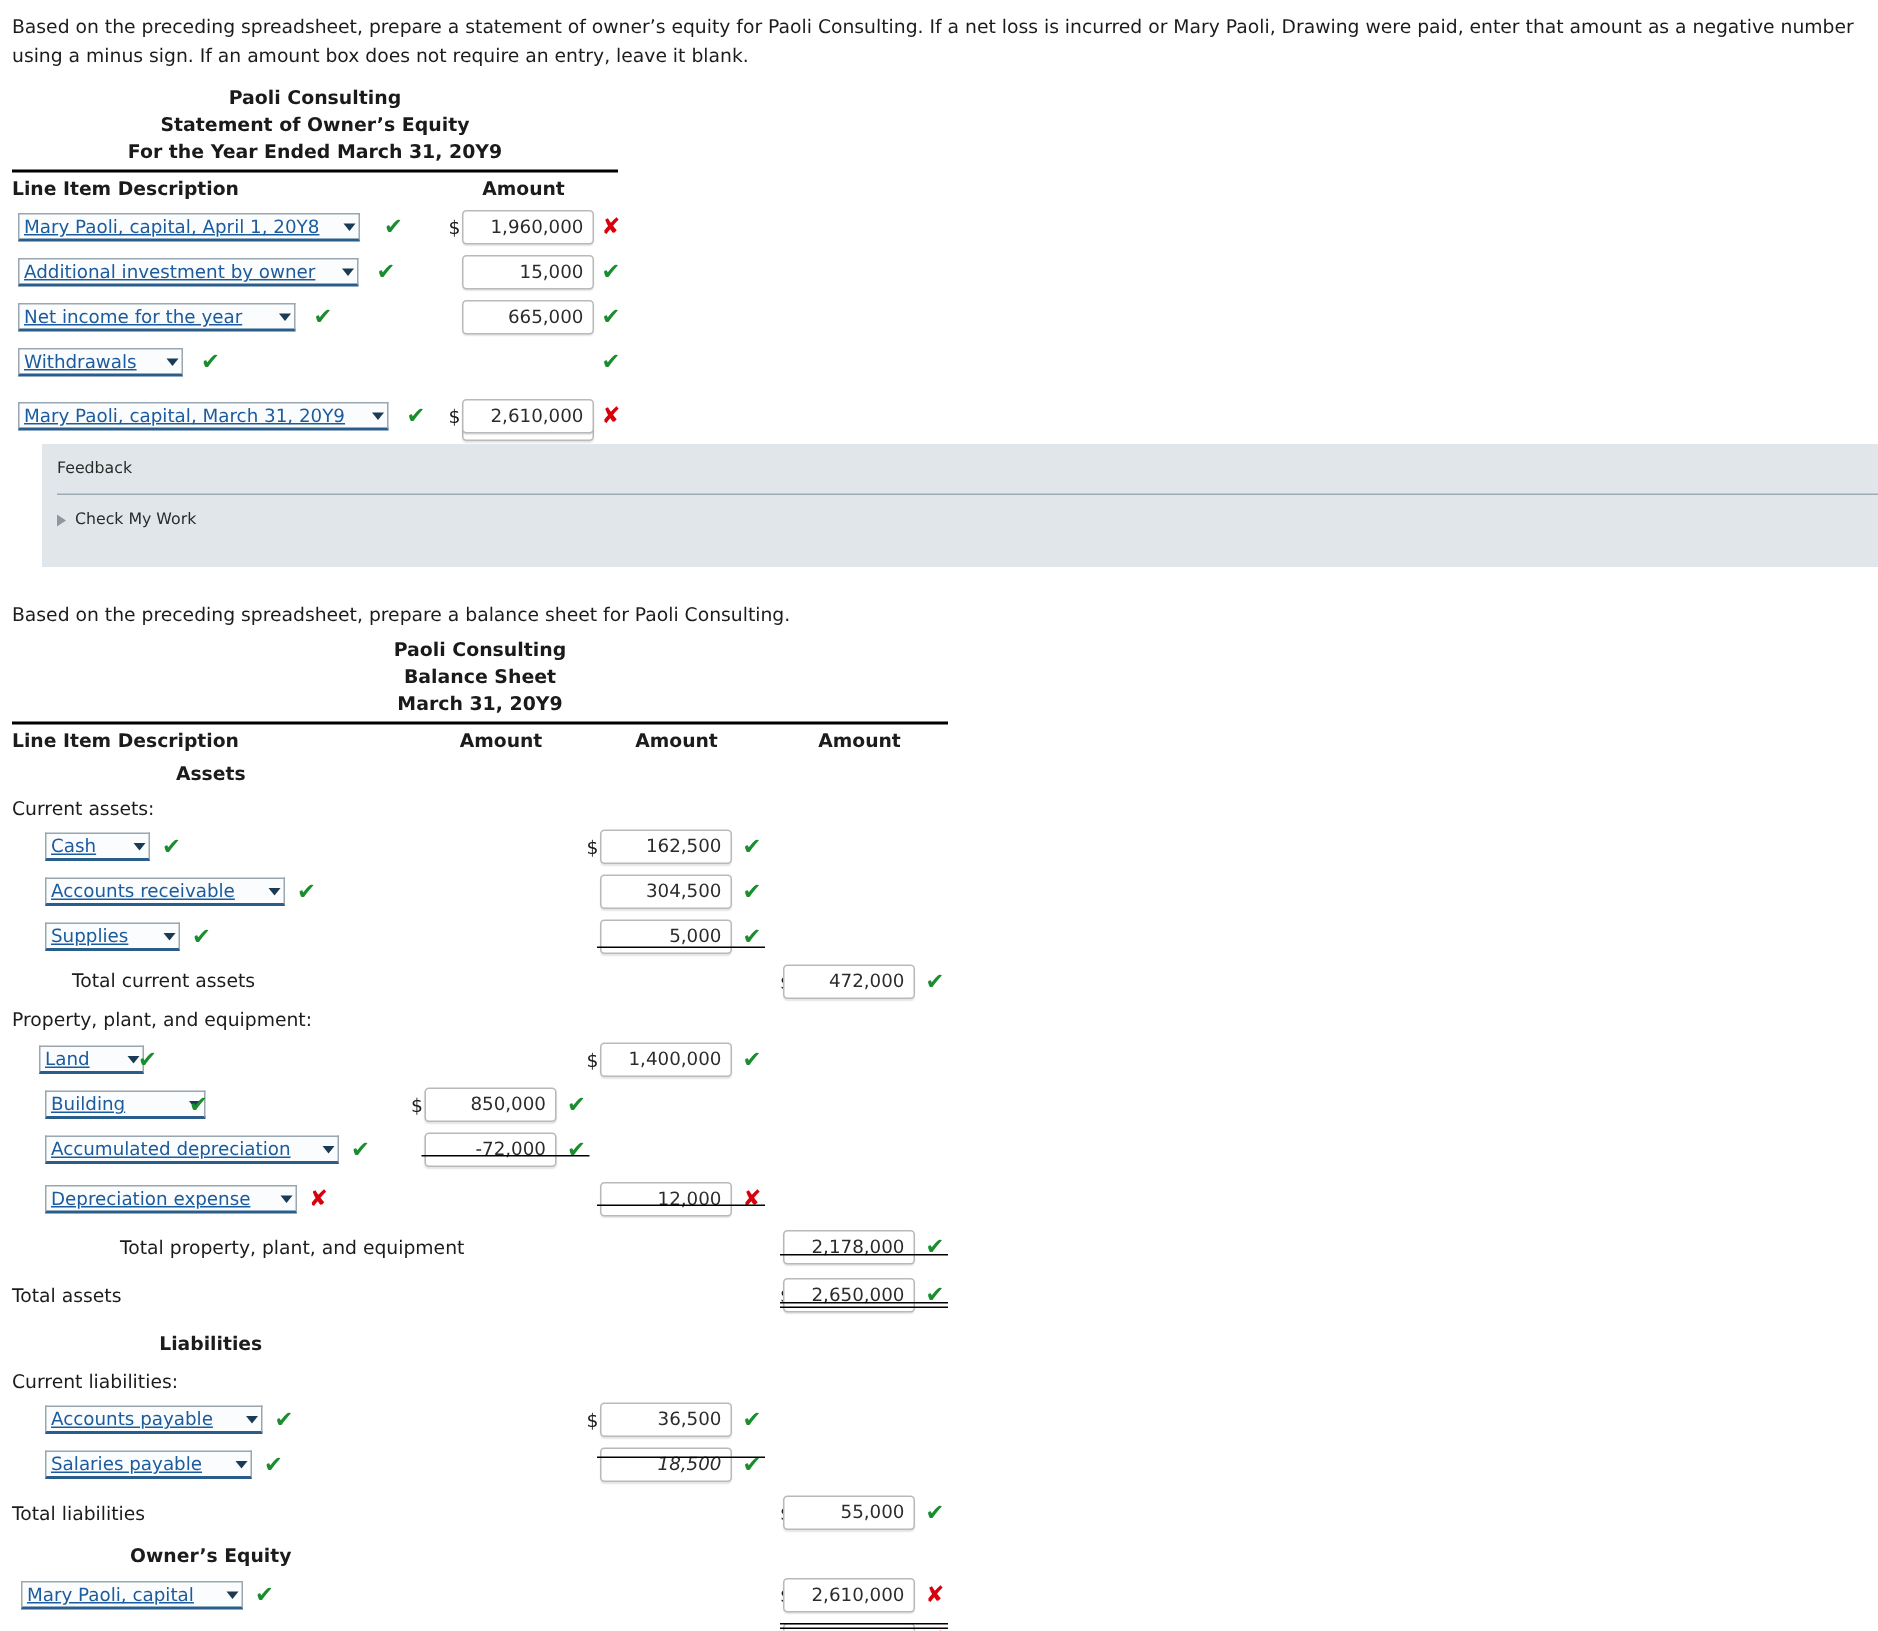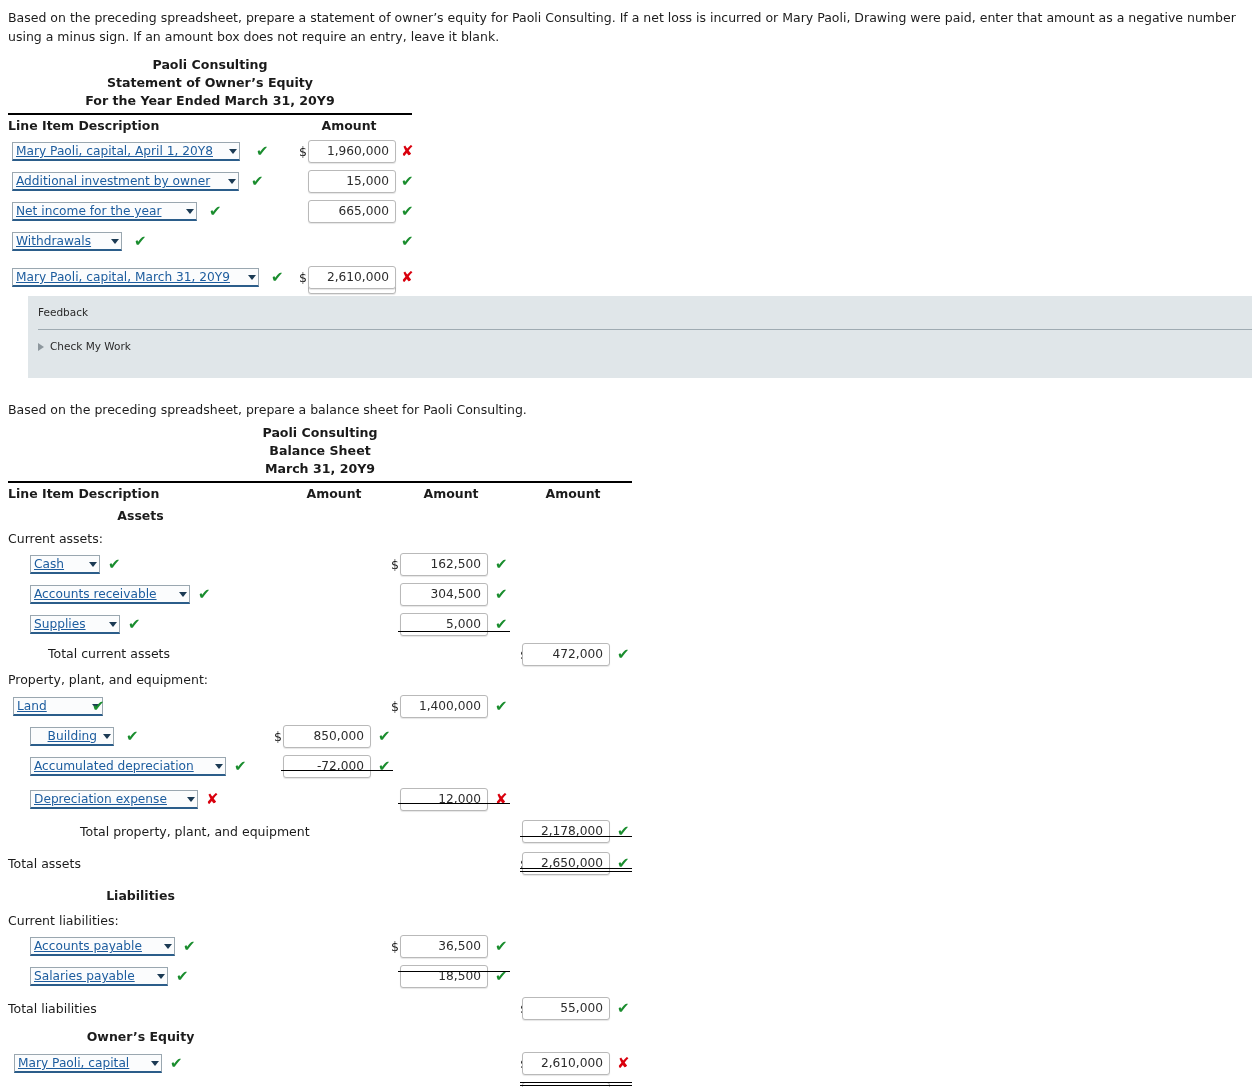--- a/index.html
+++ b/index.html
@@ -283,31 +283,31 @@
       <span class="dollar" style="left:512px;">$</span>
       <div class="amt" style="left:514px;">472,000</div>
       <span class="mark ok" style="left:609px;">✔</span>
     </div>
 
     <div class="row" style="height:25px;">
       <span class="label" style="left:0; line-height:25px;">Property, plant, and equipment:</span>
     </div>
 
     <div class="row">
-      <div class="sel" style="left:5px; width:90px;">
+      <div class="sel" style="left:18px; width:70px;">
         <span class="txt">Land</span><span class="arrow"></span>
       </div>
       <span class="mark ok" style="left:84px;">✔</span>
       <span class="dollar" style="left:383px;">$</span>
       <div class="amt" style="left:392px;">1,400,000</div>
       <span class="mark ok" style="left:487px;">✔</span>
     </div>
 
     <div class="row">
-      <div class="sel" style="left:22px; width:84px;text-align:right;">
+      <div class="sel" style="left:22px; width:107px;">
         <span class="txt">Building</span><span class="arrow"></span>
       </div>
       <span class="mark ok" style="left:118px;">✔</span>
       <span class="dollar" style="left:266px;">$</span>
       <div class="amt" style="left:275px;">850,000</div>
       <span class="mark ok" style="left:370px;">✔</span>
     </div>
 
     <div class="row">
       <div class="sel" style="left:22px; width:196px;">
@@ -364,21 +364,21 @@
       <span class="dollar" style="left:383px;">$</span>
       <div class="amt" style="left:392px;">36,500</div>
       <span class="mark ok" style="left:487px;">✔</span>
     </div>
 
     <div class="row">
       <div class="sel" style="left:22px; width:138px;">
         <span class="txt">Salaries payable</span><span class="arrow"></span>
       </div>
       <span class="mark ok" style="left:168px;">✔</span>
-      <div class="amt" style="left:392px;">18,500</div>
+      <div class="amt" style="left:392px;font-style:italic;">18,500</div>
       <span class="mark ok" style="left:487px;">✔</span>
     </div>
 
     <div class="rule" style="left:390px; top:547px; width:112px;"></div>
 
     <div class="row" style="height:30px; margin-top:2px;">
       <span class="label" style="left:0; line-height:30px;">Total liabilities</span>
       <span class="dollar" style="left:512px;">$</span>
       <div class="amt" style="left:514px;">55,000</div>
       <span class="mark ok" style="left:609px;">✔</span>

